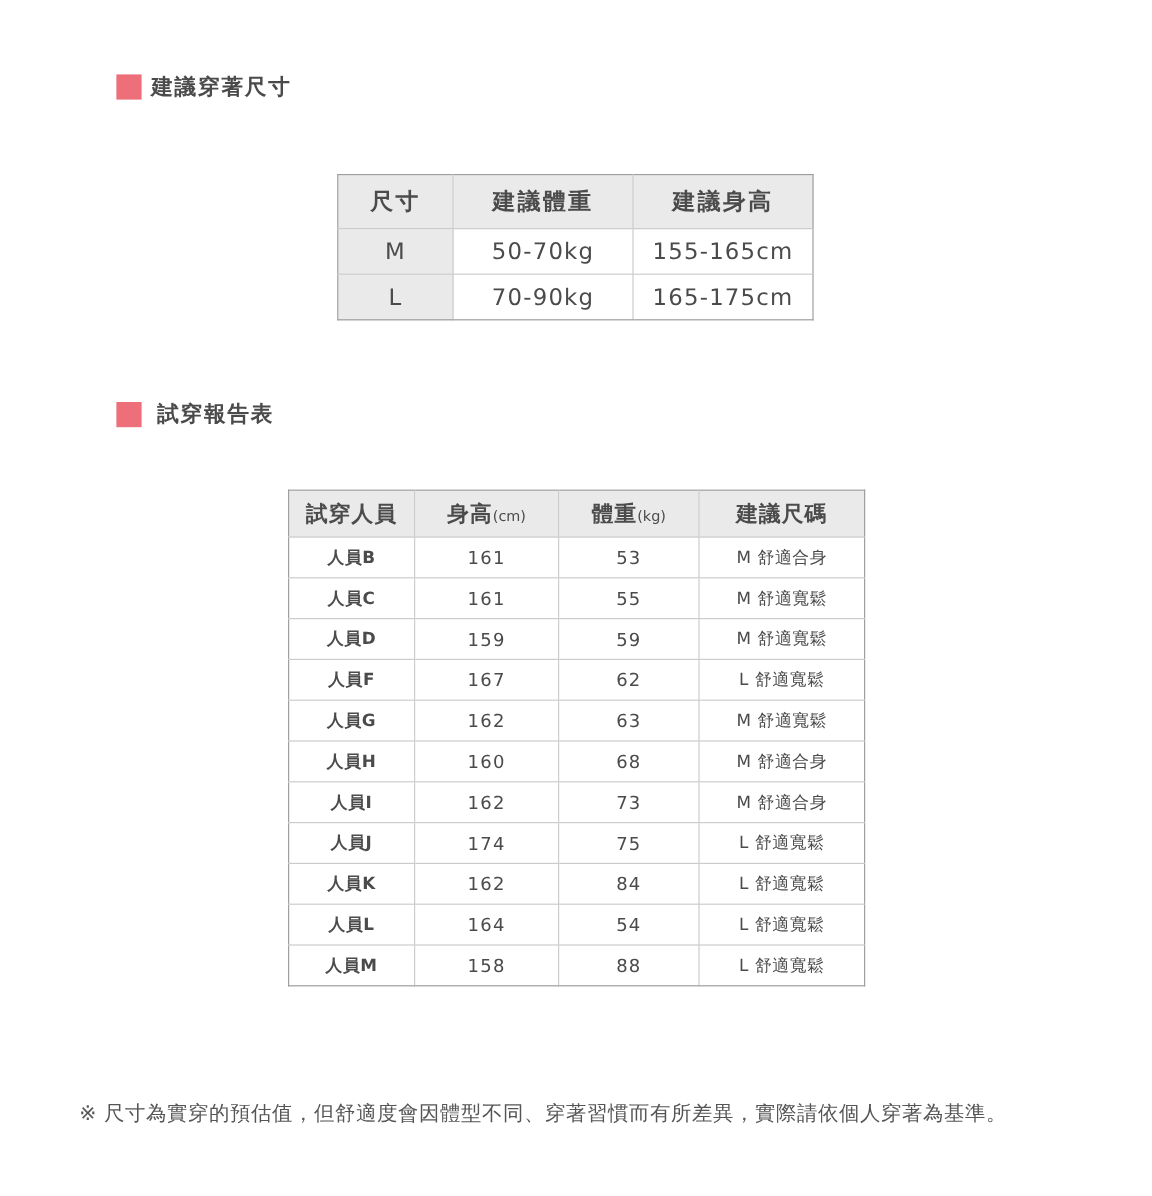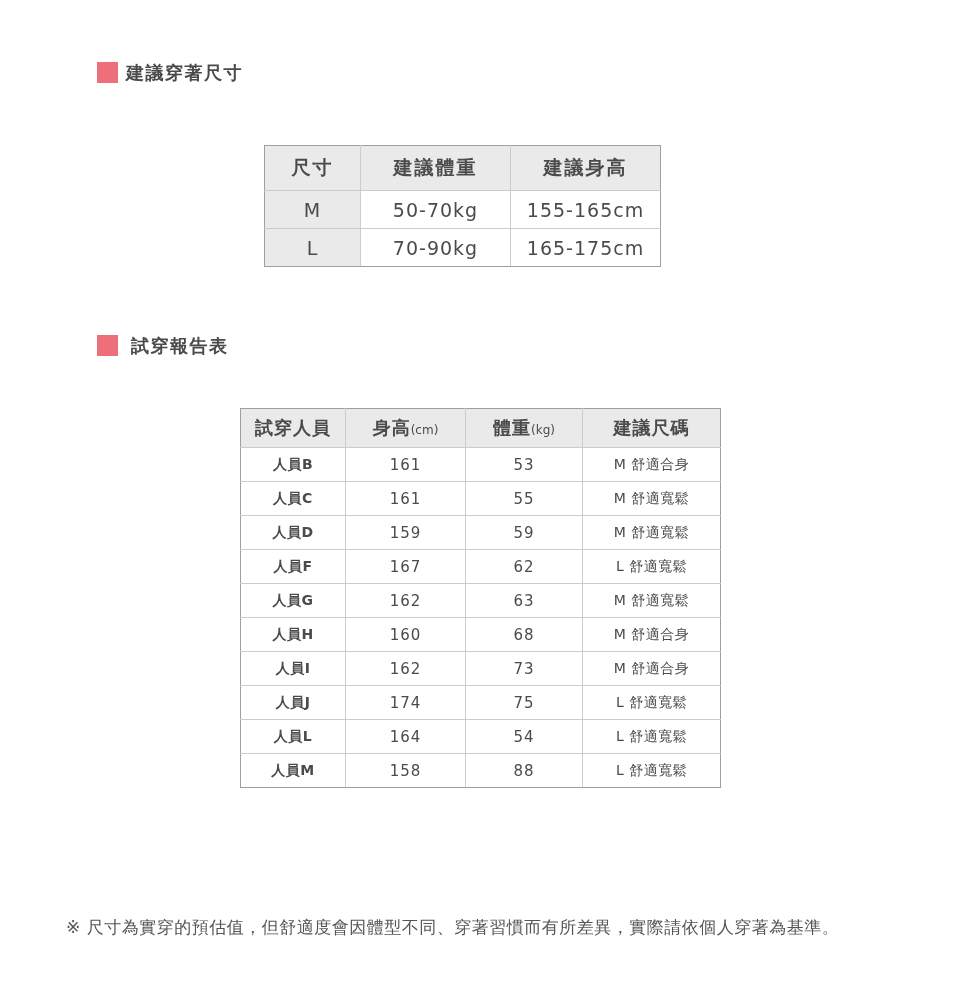--- a/index.html
+++ b/index.html
@@ -53,21 +53,21 @@
     padding: 0;
     color: #4b4b4b;
   }
   .tbl thead tr > * { border-top-color: #9f9f9f; }
   .tbl tbody tr:last-child > * { border-bottom-color: #9f9f9f; }
   .tbl tr > *:first-child { border-left-color: #9f9f9f; }
   .tbl tr > *:last-child { border-right-color: #9f9f9f; }
   .tbl th { background: #eaeaea; font-weight: 600; }
 
   
-  #size-table { left: 264px; top: 145px; width: 396px; }
+  #size-table { left: 281px; top: 145px; width: 396px; }
   #size-table th { height: 44px; font-size: 19px; letter-spacing: 2px; }
   #size-table td { height: 37px; font-size: 19px; letter-spacing: 1px; }
   #size-table td.shaded { background: #eaeaea; }
 
   
   #fit-table { left: 240px; top: 408px; width: 480px; }
   #fit-table th { height: 38px; font-size: 18px; letter-spacing: 1px; }
   #fit-table th .unit { font-size: 12px; font-weight: 400; letter-spacing: 0; }
   #fit-table td { height: 33px; font-size: 15px; letter-spacing: 1px; }
   #fit-table td.person { font-size: 14px; font-weight: 700; letter-spacing: 0.5px; }
@@ -182,20 +182,26 @@
         <td class="weight">73</td>
         <td class="size">M 舒適合身</td>
       </tr>
       <tr>
         <td class="person">人員J</td>
         <td class="height">174</td>
         <td class="weight">75</td>
         <td class="size">L 舒適寬鬆</td>
       </tr>
       <tr>
+        <td class="person">人員K</td>
+        <td class="height">162</td>
+        <td class="weight">84</td>
+        <td class="size">L 舒適寬鬆</td>
+      </tr>
+      <tr>
         <td class="person">人員L</td>
         <td class="height">164</td>
         <td class="weight">54</td>
         <td class="size">L 舒適寬鬆</td>
       </tr>
       <tr>
         <td class="person">人員M</td>
         <td class="height">158</td>
         <td class="weight">88</td>
         <td class="size">L 舒適寬鬆</td>

